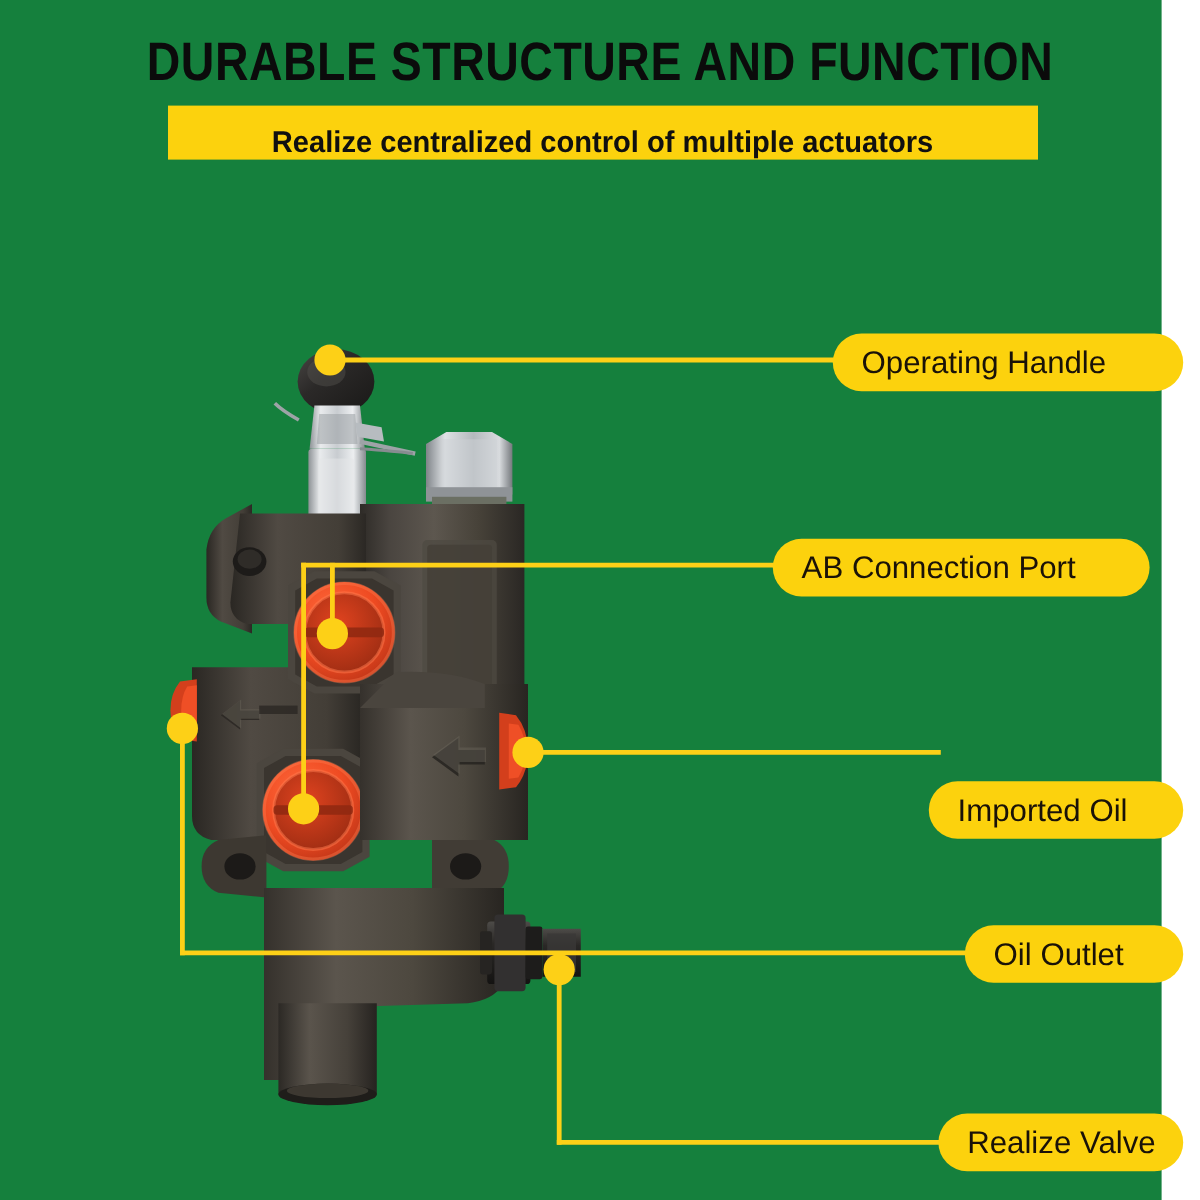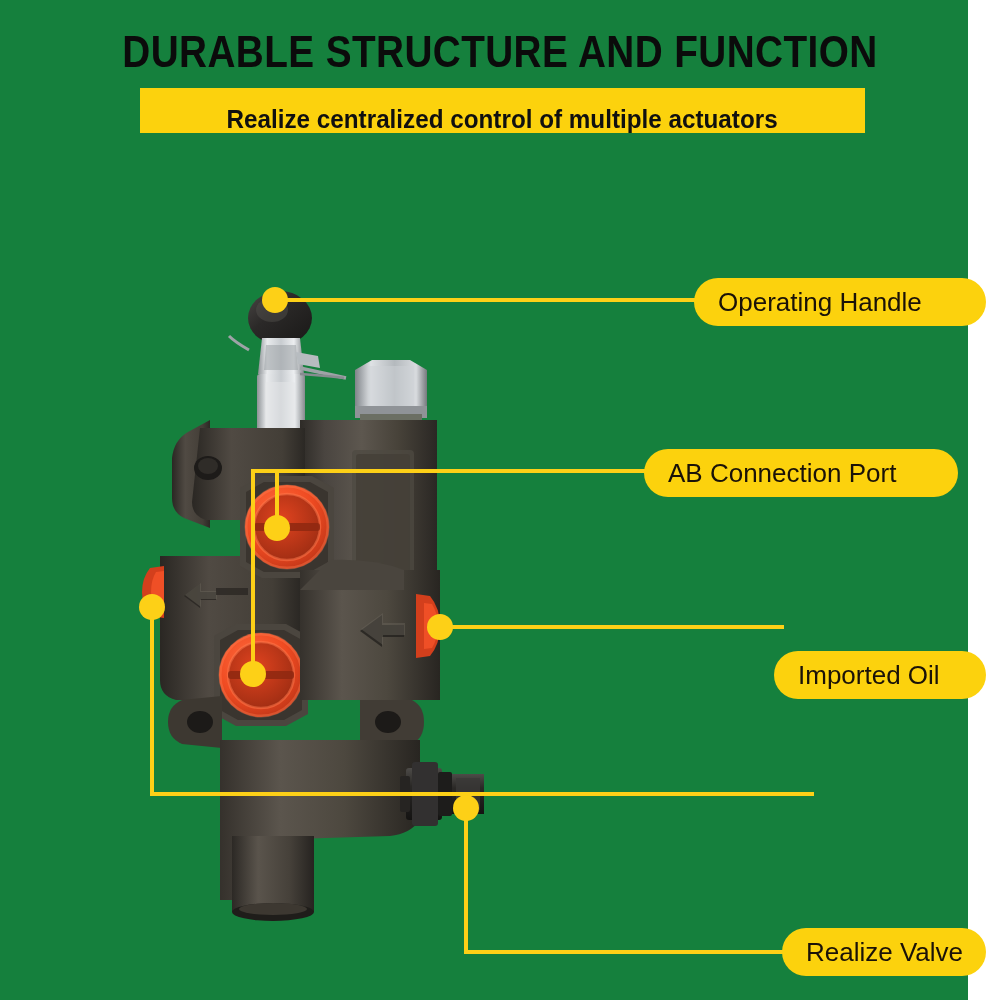--- a/index.html
+++ b/index.html
@@ -288,18 +288,21 @@
   </div>
 
   <div class="pill" style="left:644px; top:449px; width:314px;">
     <span class="pill-label">AB Connection Port</span>
   </div>
 
   <div class="pill" style="left:774px; top:632px; width:212px;margin-top:19px;">
     <span class="pill-label">Imported Oil</span>
   </div>
 
+  <div class="pill" style="left:804px; top:771px; width:182px;">
+    <span class="pill-label">Oil Outlet</span>
+  </div>
 
   <div class="pill" style="left:782px; top:928px; width:204px;">
     <span class="pill-label">Realize Valve</span>
   </div>
 
 </div>
 
 </body></html>

